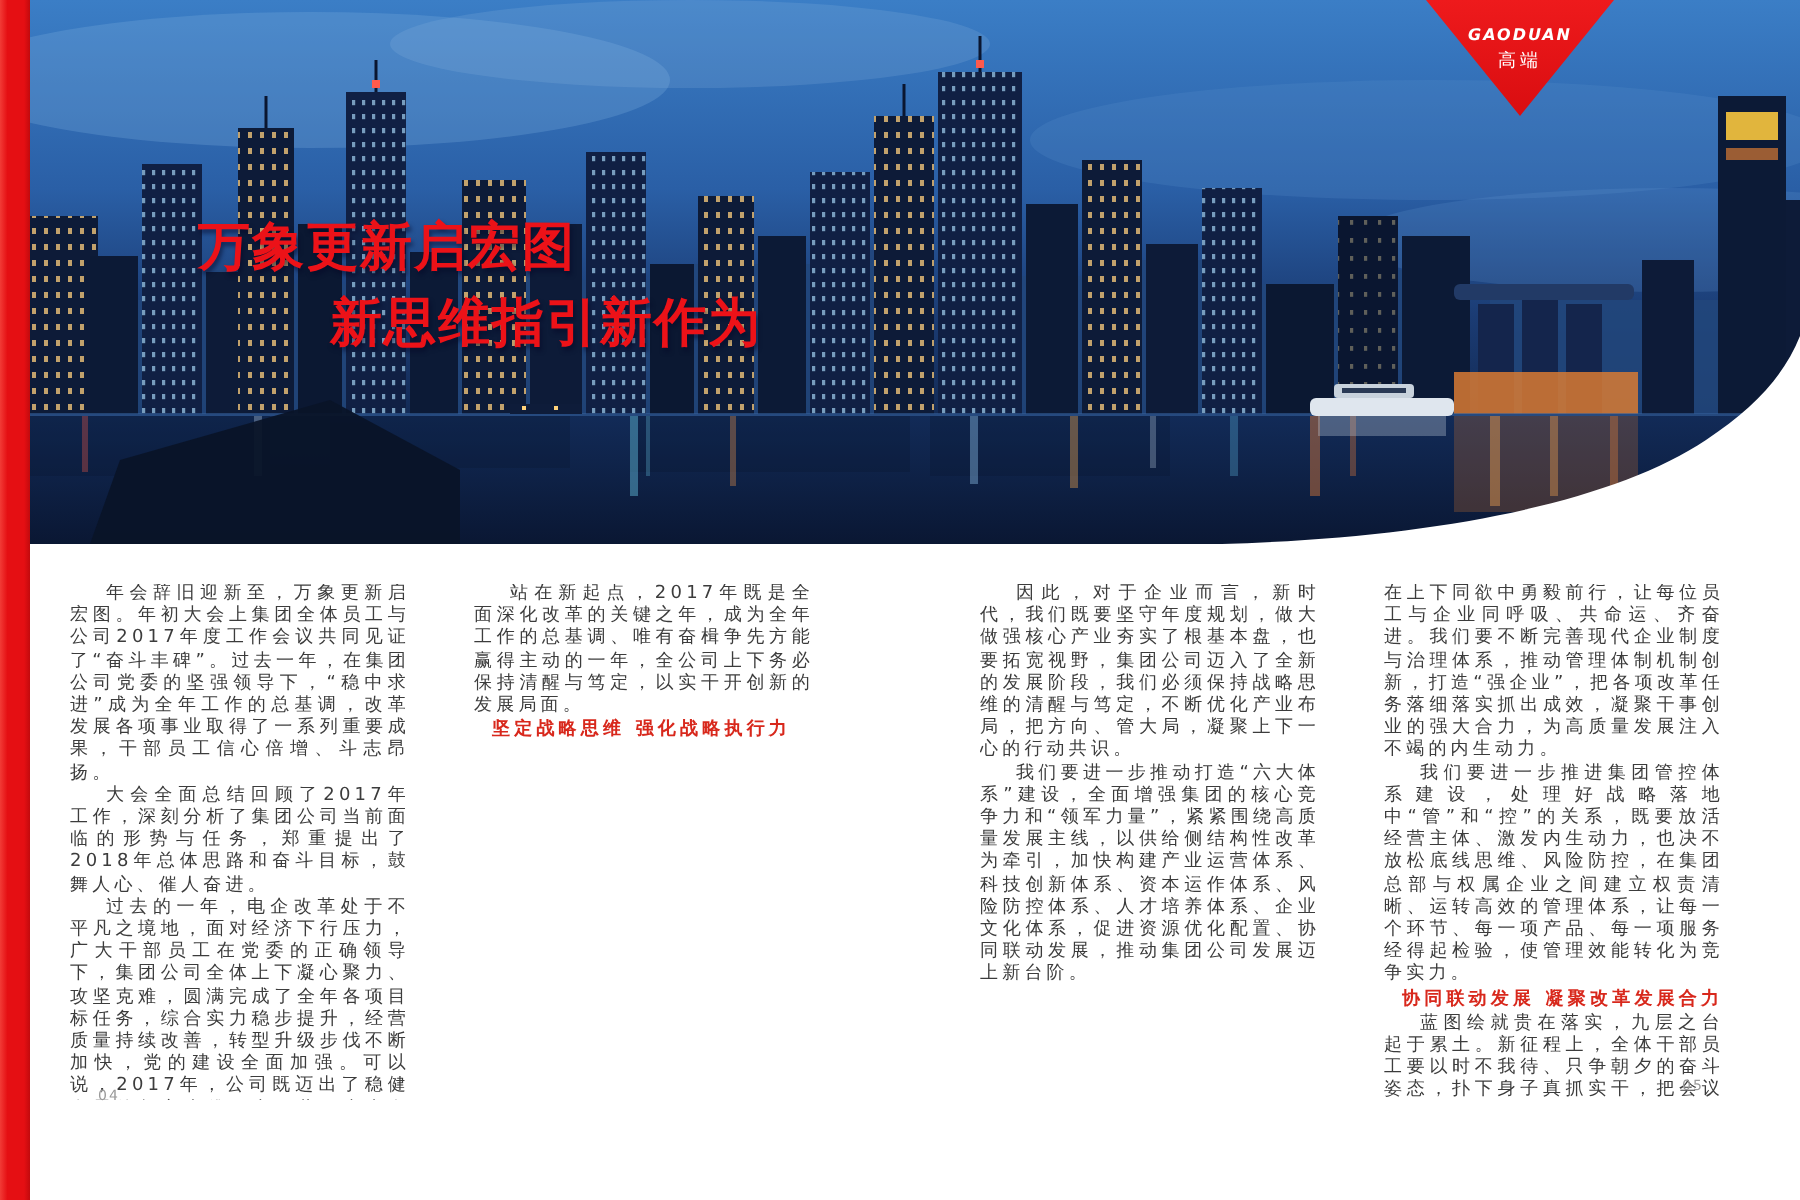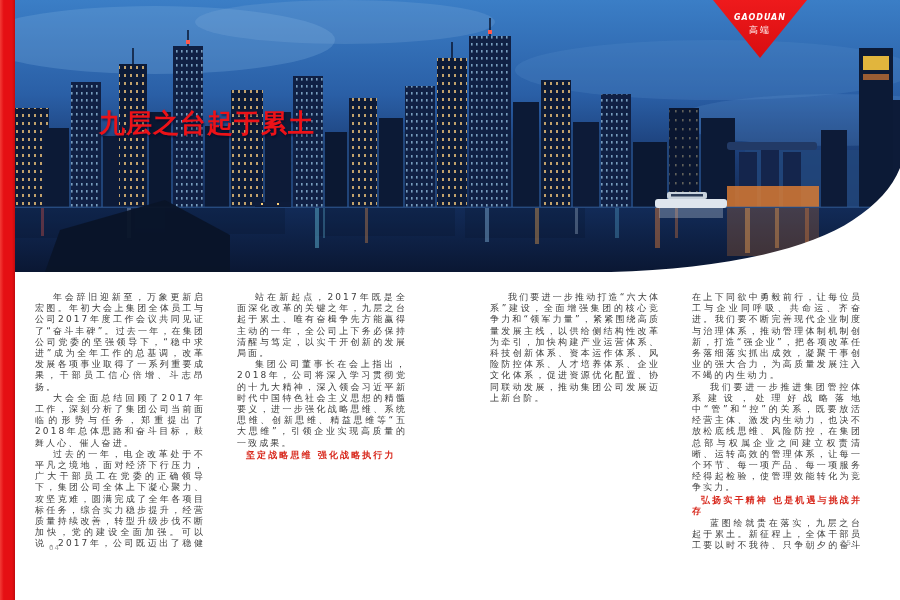--- a/index.html
+++ b/index.html
@@ -154,43 +154,44 @@
         <rect x="262" y="203" width="2" height="2" fill="#ffd27a"></rect>
       <rect x="652" y="192" width="40" height="7" rx="2" fill="#c8d2dc"></rect>
       <rect x="640" y="199" width="72" height="9" rx="3" fill="#dfe6ee"></rect>
       <rect x="656" y="194" width="32" height="2.5" fill="#2a3a55"></rect>
       <rect x="644" y="208" width="64" height="10" fill="#b9c6d4" opacity=".35"></rect>
     </g>
     <path d="M 596 272 C 700 269 790 252 838 220 C 862 204 877 188 885 168 L 885 272 Z" fill="#ffffff"></path>
   </svg>
 
   <div class="headline">
-    <div class="h-line l1">九层之台起于累土</div>
+    <div class="h-line l1">万象更新启宏图</div>
+    <div class="h-line l2">新思维指引新作为</div>
   </div>
 
   <div class="badge">
     <div class="en">GAODUAN</div>
     <div class="cn">高端</div>
   </div>
 </div>
 
 <div class="col c1">
     <p class="blk p">年会辞旧迎新至，万象更新启宏图。年初大会上集团全体员工与公司2017年度工作会议共同见证了“奋斗丰碑”。过去一年，在集团公司党委的坚强领导下，“稳中求进”成为全年工作的总基调，改革发展各项事业取得了一系列重要成果，干部员工信心倍增、斗志昂扬。</p>
     <p class="blk p">大会全面总结回顾了2017年工作，深刻分析了集团公司当前面临的形势与任务，郑重提出了2018年总体思路和奋斗目标，鼓舞人心、催人奋进。</p>
     <p class="blk p">过去的一年，电企改革处于不平凡之境地，面对经济下行压力，广大干部员工在党委的正确领导下，集团公司全体上下凝心聚力、攻坚克难，圆满完成了全年各项目标任务，综合实力稳步提升，经营质量持续改善，转型升级步伐不断加快，党的建设全面加强。可以说，2017年，公司既迈出了稳健发展的坚实步伐，也积蓄了未来发展的强大后劲，开启了崭新的征程。</p>
   </div>
 <div class="col c2">
-    <p class="blk p">站在新起点，2017年既是全面深化改革的关键之年，九层之台起于累土、唯有奋楫争先方能赢得主动的一年，全公司上下务必保持清醒与笃定，以实干开创新的发展局面。</p>
-    <p class="blk p">集团公司董事长在会上指出，2018年，公司将深入学习贯彻党的十九大精神，深入领会习近平新时代中国特色社会主义思想的精髓要义，进一步强化战略思维、系统思维、创新思维、精益思维等“五大思维”，引领企业实现高质量的一致成果。</p>
+    <p class="blk p">站在新起点，2017年既是全面深化改革的关键之年，成为全年工作的总基调、唯有奋楫争先方能赢得主动的一年，全公司上下务必保持清醒与笃定，以实干开创新的发展局面。</p>
     <p class="blk subhead">坚定战略思维 强化战略执行力</p>
   </div>
 <div class="col c3">
+    <p class="blk p">因此，对于企业而言，新时代，我们既要坚守年度规划，做大做强核心产业夯实了根基本盘，也要拓宽视野，集团公司迈入了全新的发展阶段，我们必须保持战略思维的清醒与笃定，不断优化产业布局，把方向、管大局，凝聚上下一心的行动共识。</p>
     <p class="blk p">我们要进一步推动打造“六大体系”建设，全面增强集团的核心竞争力和“领军力量”，紧紧围绕高质量发展主线，以供给侧结构性改革为牵引，加快构建产业运营体系、科技创新体系、资本运作体系、风险防控体系、人才培养体系、企业文化体系，促进资源优化配置、协同联动发展，推动集团公司发展迈上新台阶。</p>
   </div>
 <div class="col c4">
     <p class="blk cont">在上下同欲中勇毅前行，让每位员工与企业同呼吸、共命运、齐奋进。我们要不断完善现代企业制度与治理体系，推动管理体制机制创新，打造“强企业”，把各项改革任务落细落实抓出成效，凝聚干事创业的强大合力，为高质量发展注入不竭的内生动力。</p>
     <p class="blk p">我们要进一步推进集团管控体系建设，处理好战略落地中“管”和“控”的关系，既要放活经营主体、激发内生动力，也决不放松底线思维、风险防控，在集团总部与权属企业之间建立权责清晰、运转高效的管理体系，让每一个环节、每一项产品、每一项服务经得起检验，使管理效能转化为竞争实力。</p>
-    <p class="blk subhead">弘扬实干精神 也是机遇与挑战并存</p>
+    <p class="blk subhead">协同联动发展 凝聚改革发展合力</p>
     <p class="blk p">蓝图绘就贵在落实，九层之台起于累土。新征程上，全体干部员工要以时不我待、只争朝夕的奋斗姿态，扑下身子真抓实干，把会议确定的各项任务一项一项落到实处，以钉钉子精神把改革进行到底，用实干实绩谱写新的发展篇章。</p>
   </div>
 
 <div class="pagenum left">04</div>
 <div class="pagenum right">05</div>
 
 </body></html>

